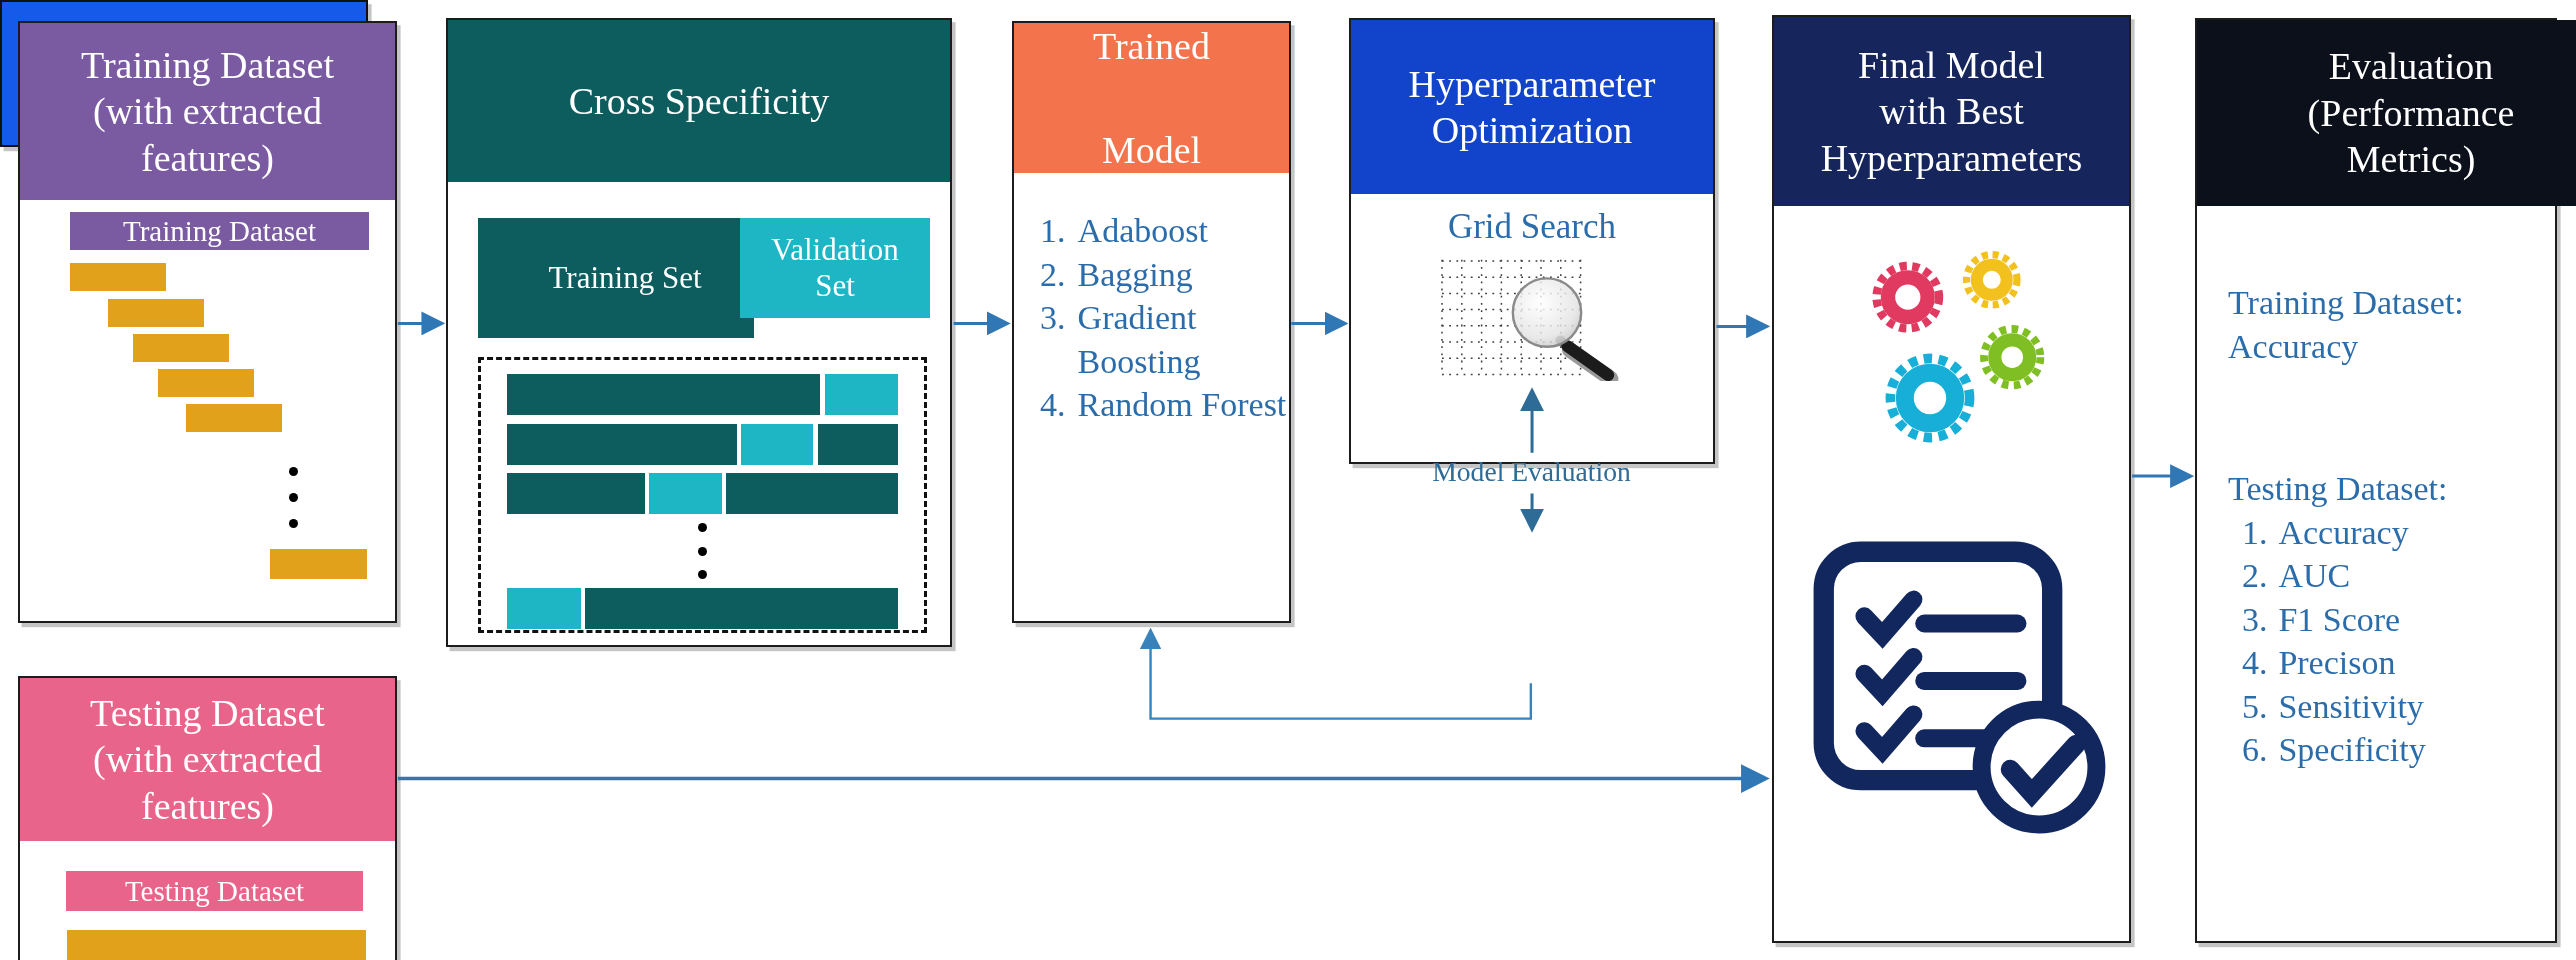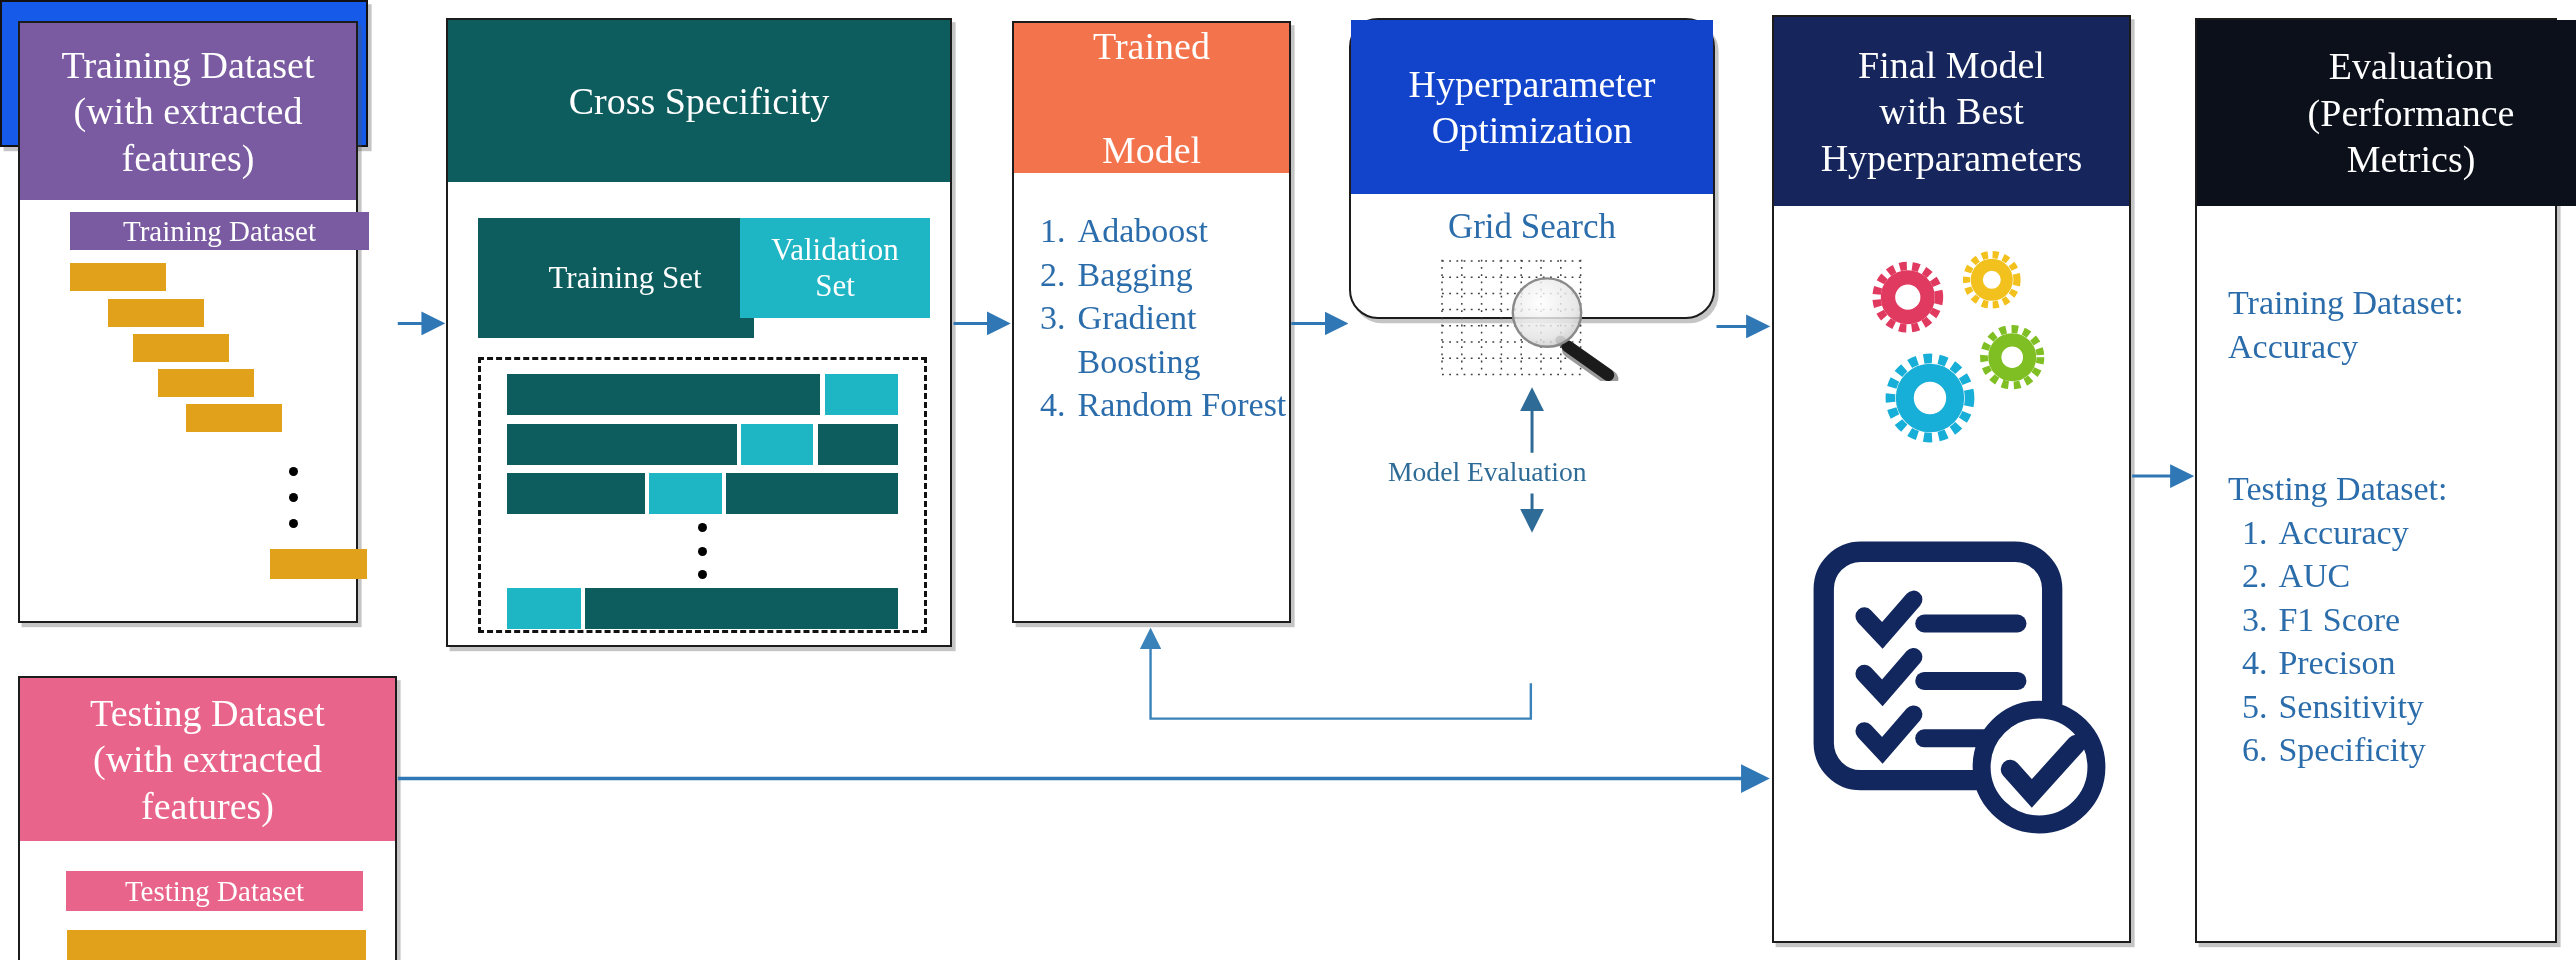--- a/index.html
+++ b/index.html
@@ -5,21 +5,21 @@
   html,body{margin:0;padding:0;background:#fff;}
   .stage{position:relative;width:2576px;height:960px;background:#fff;
          font-family:"Liberation Serif",serif;overflow:hidden;}
 
   .box{position:absolute;background:#fff;border:2.4px solid #1c1c1c;
        box-shadow:3.6px 4.2px 0 rgba(90,90,90,.35);box-sizing:border-box;}
   .hdr{display:flex;flex-direction:column;align-items:center;justify-content:center;
        color:#fff;font-size:38px;line-height:1.22;text-align:center;width:100%;}
 
   
-  #box-training{left:18px;top:21px;width:340px;height:602px;}
+  #box-training{left:18px;top:21px;width:379px;height:602px;}
   #box-training .hdr{height:177px;background:var(--purple);}
   .mini-banner{position:absolute;color:#fff;font-size:29px;display:flex;
                align-items:center;justify-content:center;}
   #training-banner{left:50px;top:189px;width:299px;height:38px;background:var(--purple);}
   .bar{position:absolute;background:var(--gold);width:96px;height:28px;}
   #tb1{left:50px;top:240px;}  #tb2{left:88px;top:276px;}
   #tb3{left:113px;top:311px;} #tb4{left:138px;top:346px;}
   #tb5{left:166px;top:381px;}
   .vdots{position:absolute;display:flex;flex-direction:column;gap:17px;}
   .vdots i{width:9px;height:9px;border-radius:50%;background:#000;}
@@ -49,25 +49,25 @@
   #cv-dots i{width:9px;height:9px;border-radius:50%;background:#000;}
 
   
   #box-trained{left:1012px;top:21px;width:279px;height:602px;}
   #box-trained .hdr{height:150px;background:var(--orange);justify-content:space-between;}
   #trained-list{margin:36px 0 0 0;padding-left:60px;font-size:34px;
                 color:var(--text_blue);line-height:1.28;}
   #trained-list li{padding-left:3.6px;}
 
   
-  #box-hyperopt{left:1349px;top:18px;width:366px;height:301px;border-radius:29px;}
+  #box-hyperopt{left:1349px;top:18px;width:366px;height:446px;}
   #box-hyperopt .hdr{height:174px;background:var(--royal);}
   #grid-search-label{text-align:center;margin-top:13px;font-size:35px;color:var(--text_blue);}
   #grid-icon{display:block;margin:8.4px auto 0 auto;}
-  #label-model-eval{position:absolute;left:1388px;top:456px;width:287px;text-align:left;
+  #label-model-eval{position:absolute;left:1388px;top:456px;width:287px;text-align:center;
                     font-size:27.6px;color:var(--text_steel);}
   #box-gridhyp{left:1347px;top:536px;width:368px;height:147px;background:var(--bright_blue);
                border:2.4px solid #111;box-shadow:3.6px 4.2px 0 rgba(90,90,90,.35);box-sizing:border-box;
                display:flex;flex-direction:column;align-items:center;justify-content:center;
                color:#fff;font-size:37px;line-height:1.18;text-align:center;}
 
   
   #box-final{left:1772px;top:15px;width:359px;height:928px;}
   #box-final .hdr{height:189px;background:var(--navy);}
   #gears-icon{position:absolute;left:66px;top:213px;}

